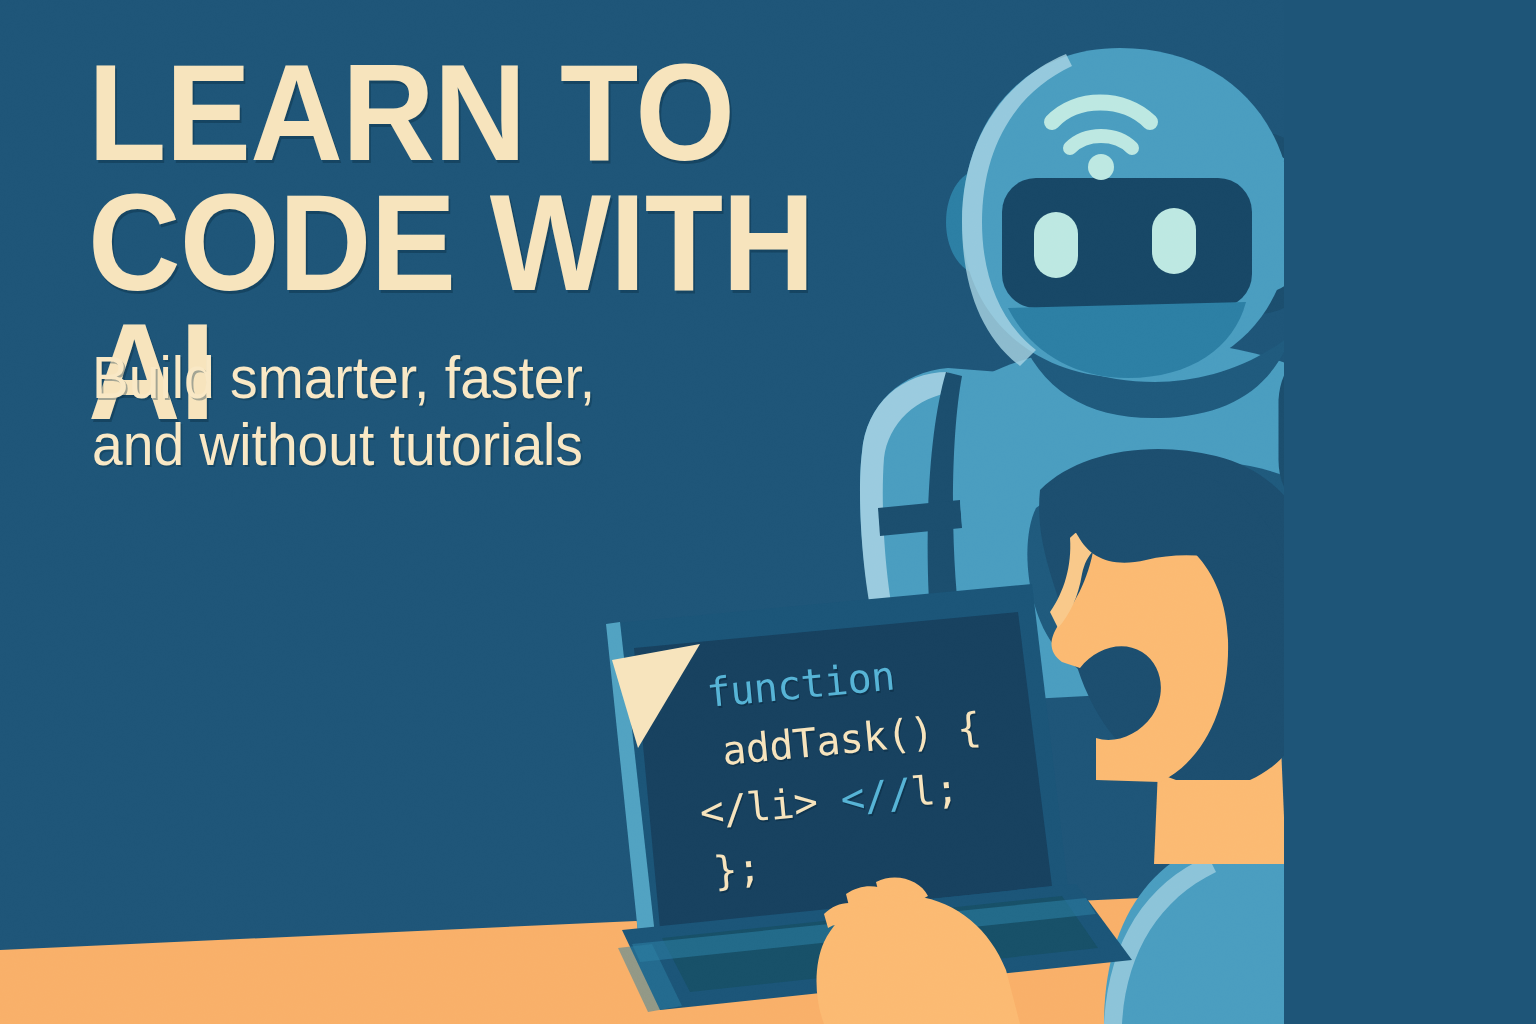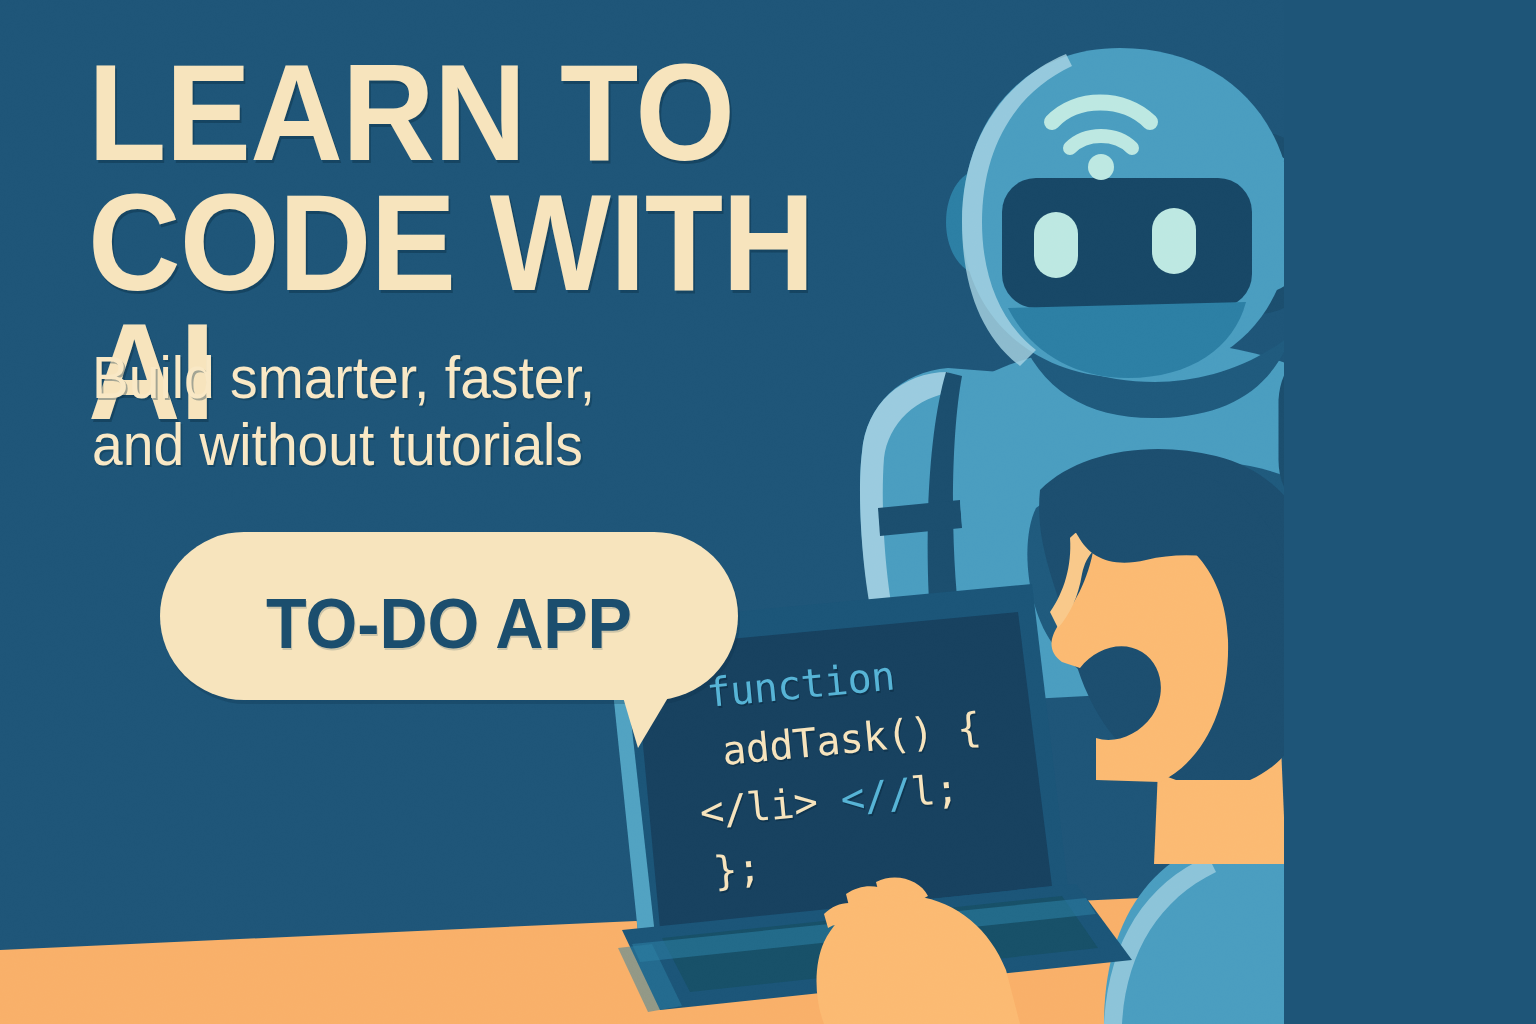--- a/index.html
+++ b/index.html
@@ -217,23 +217,20 @@
   </svg>
 
   <div class="txtlayer">
 
     <div id="headline">LEARN TO
 CODE WITH AI</div>
 
     <div id="subhead">Build smarter, faster,
 and without tutorials</div>
 
-    <div id="bubble">
-      <div id="bubble-label">TO-DO APP</div>
-    </div>
     <svg style="position:absolute;left:560px;top:640px;width:200px;height:130px;overflow:visible">
       <path d="M52 20 L140 4 L78 108 Z" fill="#f7e4bd"></path>
     </svg>
 
     <div id="code">
       <div class="ln l1">function</div>
       <div class="ln l2">addTask() {</div>
       <div class="ln l3">&lt;/li&gt; <span class="cmt">&lt;//</span>l;</div>
       <div class="ln l4">};</div>
     </div>

